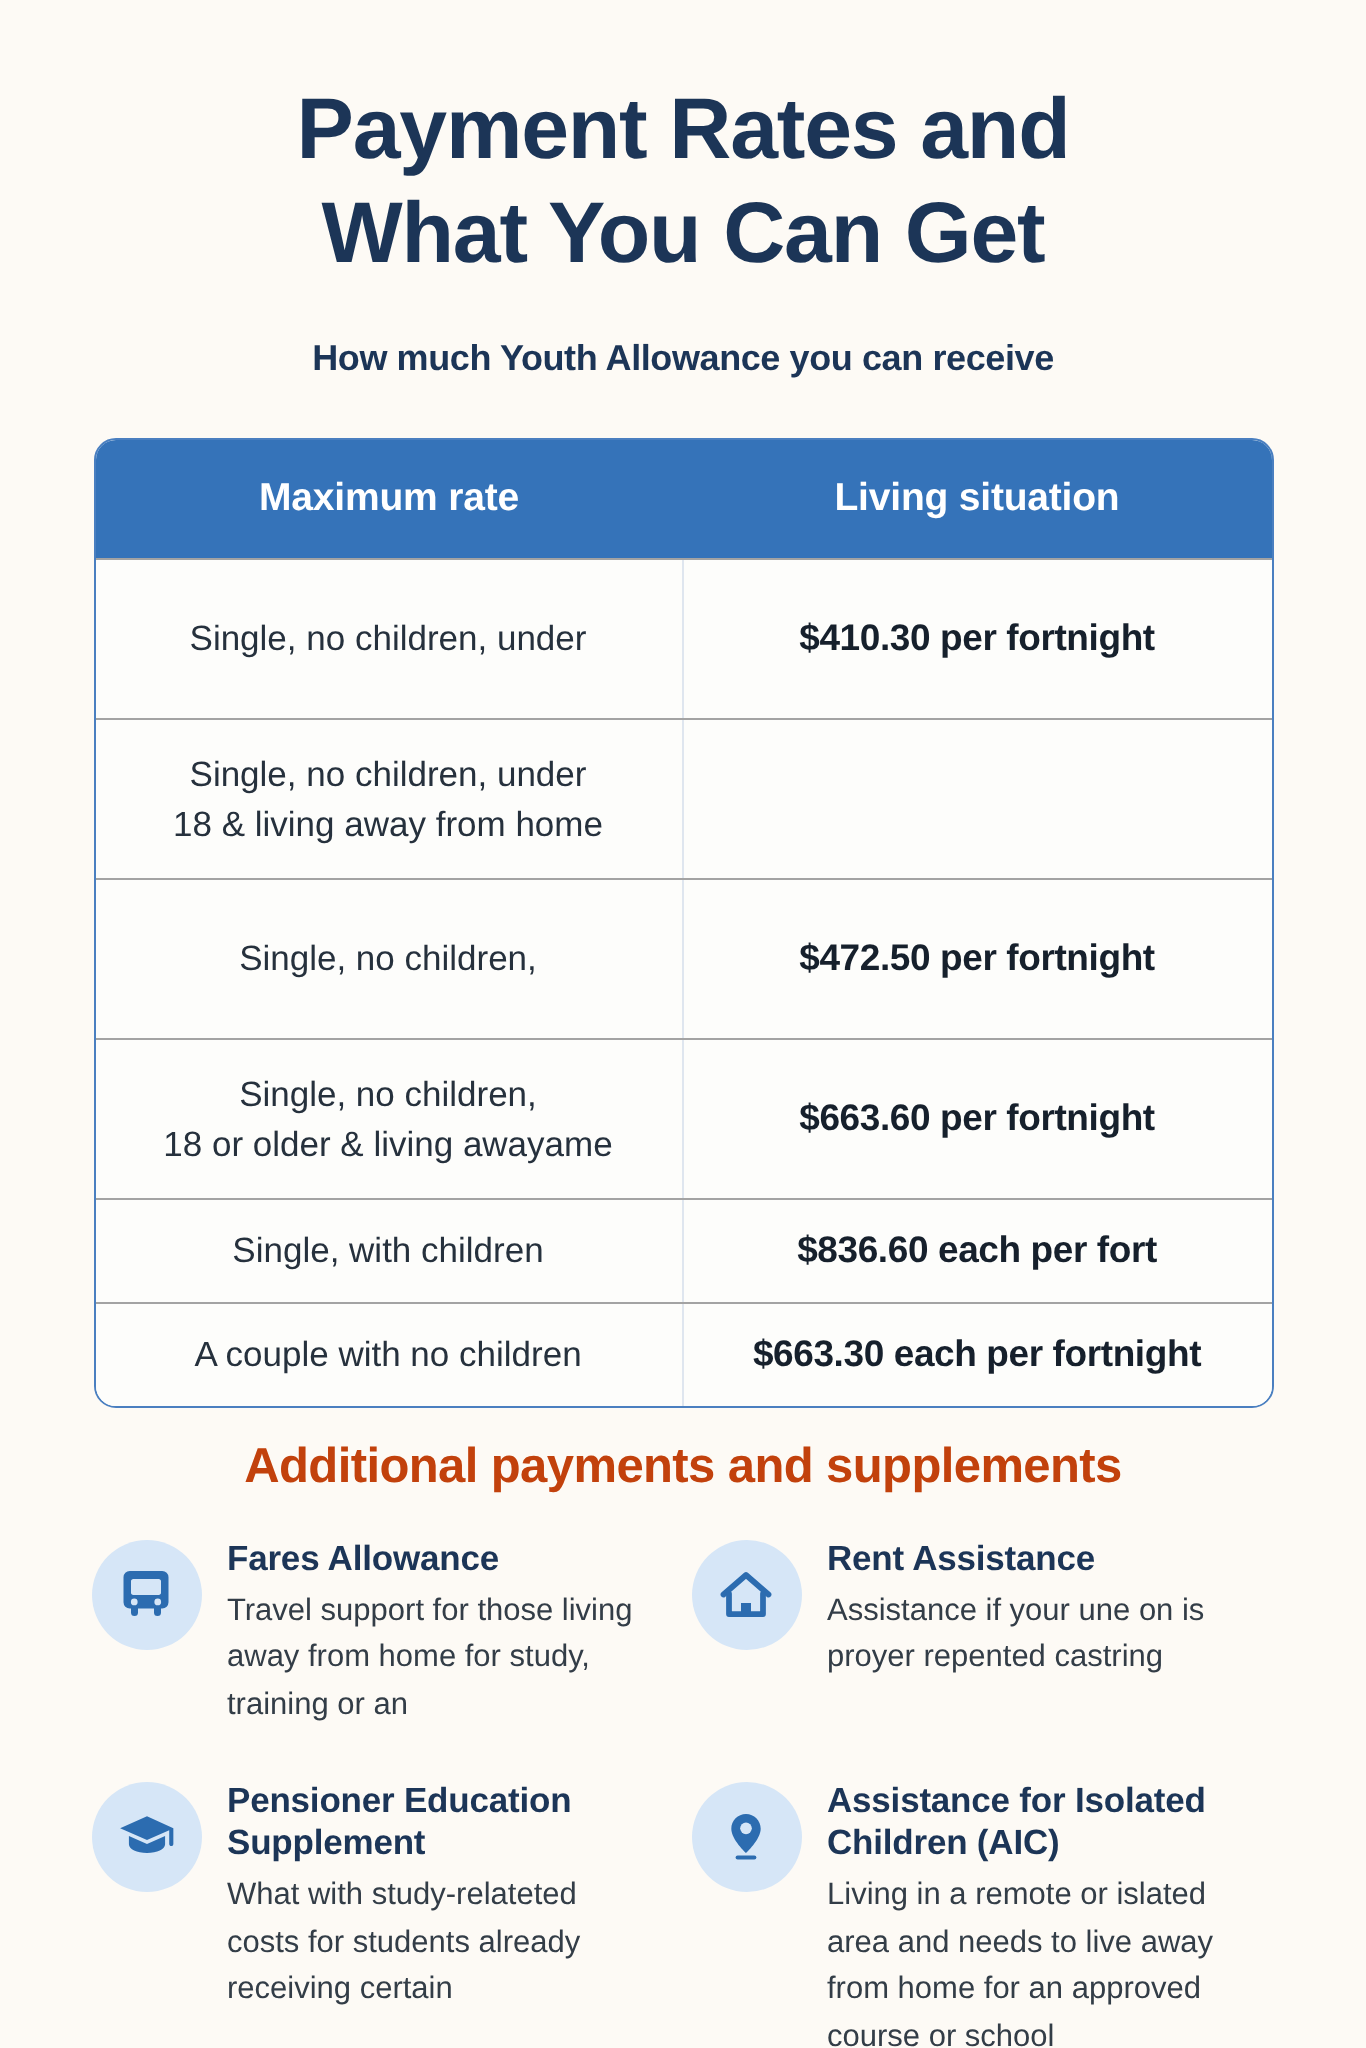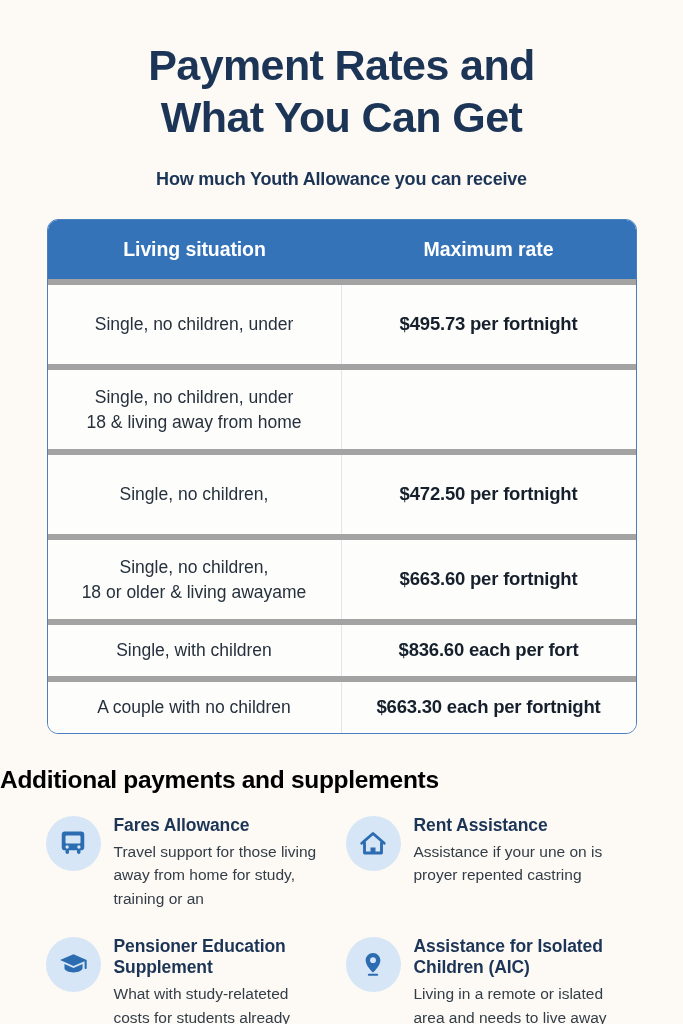--- a/index.html
+++ b/index.html
@@ -62,21 +62,21 @@
     font-size: 19.5px;
     font-weight: bold;
     letter-spacing: -0.1px;
   }
   .col-a { width: 294px; flex: none; box-sizing: border-box; }
   .col-b { flex: 1; box-sizing: border-box; }
 
   .trow {
     display: flex;
     background: #fdfdfb;
-    border-top: 6px solid #a3a3a3;
+    border-top: 1px solid #a3a3a3;
   }
   .trow:first-of-type { border-top: none; }
   .tcell {
     display: flex;
     align-items: center;
     justify-content: center;
     text-align: center;
     box-sizing: border-box;
     padding: 0 14px;
   }
@@ -92,25 +92,25 @@
     font-weight: bold;
     color: #16202c;
     line-height: 1.35;
     letter-spacing: -0.2px;
   }
   .trow.h-tall  .tcell { height: 79px; }
   .trow.h-short .tcell { height: 51px; }
 
   
   .section-heading {
-    text-align: left;
+    text-align: center;
     font-size: 24.5px;
     font-weight: bold;
-    color: #000000;
-    margin-top: 32px;
+    color: #c2410c;
+    margin-top: 16px;
     letter-spacing: -0.3px;
   }
 
   
   .cards {
     margin: 20px auto 0 auto;
     width: 600px;
     display: grid;
     grid-template-columns: 300px 300px;
     grid-auto-rows: min-content;
@@ -158,31 +158,31 @@
 <div class="header">
   <h1 class="title">
     <span class="l1">Payment Rates and</span>
     <span class="l2">What You Can Get</span>
   </h1>
   <div class="subtitle">How much Youth Allowance you can receive</div>
 </div>
 
 <div class="table-wrap">
   <div class="thead">
+    <div class="th col-b">Maximum rate</div>
     <div class="th col-a">Living situation</div>
-    <div class="th col-b">Maximum rate</div>
   </div>
 
   <div class="trow h-tall">
     <div class="tcell situation col-a">
       <span>
         <span>Single, no children, under</span><br>
       </span>
     </div>
-    <div class="tcell rate col-b">$495.73 per fortnight</div>
+    <div class="tcell rate col-b">$410.30 per fortnight</div>
   </div>
 
   <div class="trow h-tall">
     <div class="tcell situation col-a">
       <span>
         <span>Single, no children, under</span><br>
         <span>18 &amp; living away from home</span>
       </span>
     </div>
   </div>

